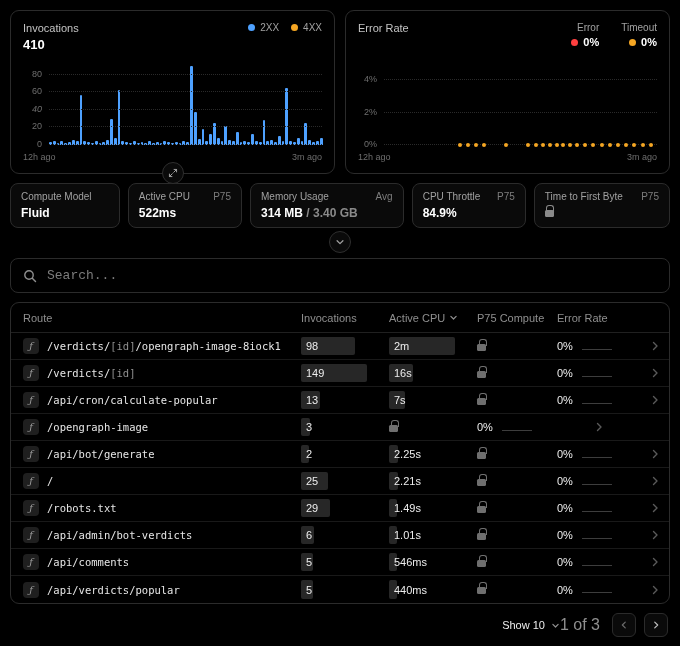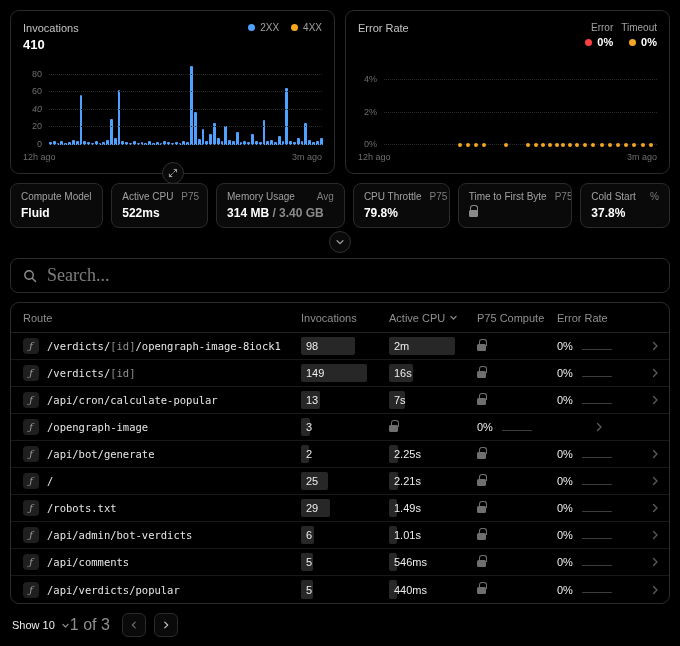--- a/index.html
+++ b/index.html
@@ -20,21 +20,21 @@
   }
   .panel-head { display: flex; justify-content: space-between; align-items: flex-start; height: 32px; flex: none; }
   .ptitle { font-size: 11px; color: #c4c4c4; }
   .ptotal { font-size: 13px; font-weight: 700; color: #fff; margin-top: 3px; }
   .legend { display: flex; gap: 12px; align-items: center; font-size: 10px; color: #a1a1a1; }
   .legend-item { display: flex; align-items: center; gap: 5px; cursor: pointer; }
   .dot { width: 7px; height: 7px; border-radius: 50%; display: inline-block; flex: none; }
   .dot.blue { background: #4ea1ff; }
   .dot.yellow { background: #f5a623; }
   .dot.red { background: #ff4040; }
-  .err-legend { display: flex; gap: 8px; }
+  .err-legend { display: flex; gap: 22px; }
   .err-item { display: flex; flex-direction: column; align-items: flex-end; gap: 3px; cursor: pointer; }
   .err-name { font-size: 10px; color: #a1a1a1; }
   .err-val { display: flex; align-items: center; gap: 5px; font-size: 11px; font-weight: 700; color: #fff; }
 
   .chart { flex: 1; position: relative; margin-left: 26px; margin-top: 10px; }
   .gridline { position: absolute; left: 0; right: 0; height: 0; border-top: 1px dotted #2a2a2a; }
   .ytick { position: absolute; right: calc(100% + 7px); font-size: 9px; color: #6e6e6e; line-height: 1; white-space: nowrap; }
   .bars { position: absolute; inset: 0; display: flex; align-items: flex-end; gap: 1px; }
   .bar { flex: 1; background: #4ea1ff; border-radius: 1px 1px 0 0; }
   .err-dot { position: absolute; width: 4px; height: 4px; border-radius: 50%; background: #f5a623; bottom: -2px; }
@@ -69,21 +69,21 @@
   .collapse-row { display: flex; justify-content: center; margin: 3px 0 2px; flex: none; }
 
   
   .searchbar {
     position: relative; height: 35px; border: 1px solid #2b2b2b; border-radius: 8px;
     margin-top: 3px; display: flex; align-items: center; flex: none; background: #000;
   }
   .searchbar svg { position: absolute; left: 12px; }
   .searchbar input {
     background: transparent; border: none; outline: none; width: 100%; height: 100%;
-    padding-left: 36px; color: #c2410c; font-size: 18px; font-family: Liberation Serif, serif;
+    padding-left: 36px; color: #c2410c; font-size: 13px; font-family: Liberation Mono, monospace;
   }
   .searchbar input::placeholder { color: #7d7d7d; }
 
   
   .table { border: 1px solid #2b2b2b; border-radius: 9px; margin-top: 9px; overflow: hidden; flex: none; background: #000; }
   .thead, .trow {
     display: grid; grid-template-columns: 1fr 88px 88px 80px 84px 28px;
     align-items: center; padding-left: 12px;
   }
   .thead { height: 30px; border-bottom: 1px solid #202020; color: #8f8f8f; font-size: 11px; }
@@ -104,21 +104,21 @@
   }
   .route-param { color: #8f8f8f; }
   .cellbar { position: relative; height: 100%; display: flex; align-items: center; }
   .fill { position: absolute; left: 0; top: 4px; bottom: 4px; background: #272727; border-radius: 2px; }
   .cellnum { position: relative; padding-left: 5px; font-size: 11px; }
   .td-error { display: flex; align-items: center; gap: 9px; }
   .spark { width: 30px; height: 1px; background: #3d3d3d; transform: translateY(3px); }
   .td-chev { display: flex; justify-content: center; }
 
   
-  .tfooter { display: flex; justify-content: flex-start; align-items: center; margin-top: 9px; padding: 0 2px; flex: none; }
+  .tfooter { display: flex; justify-content: flex-end; align-items: center; margin-top: 9px; padding: 0 2px; flex: none; }
   .show-select { display: flex; align-items: center; gap: 6px; background: none; border: none; color: #ededed; font-size: 11px; cursor: pointer; font-family: inherit; padding: 0; }
   .pager { display: flex; align-items: center; gap: 8px; }
   .page-label { color: #8f8f8f; font-size: 16px; margin-right: 4px; }
   .pager-btn { width: 24px; height: 24px; border: 1px solid #2b2b2b; border-radius: 6px; background: #0a0a0a; display: flex; align-items: center; justify-content: center; cursor: pointer; padding: 0; }
 </style>
 </head>
 <body>
 
 <div class="page">
 
@@ -325,41 +325,31 @@
           <span>314 MB</span>
           <span class="muted"> / 3.40 GB</span>
         </div>
     </div>
     <div class="metric m4">
       <div class="metric-head">
           <span>CPU Throttle</span>
           <span class="mqual">P75</span>
         </div>
       <div class="mvalue">
-          <span>79.8%</span>
+          <span>84.9%</span>
           <span class="muted"></span>
         </div>
     </div>
     <div class="metric m5">
       <div class="metric-head">
           <span>Time to First Byte</span>
           <span class="mqual">P75</span>
         </div>
       <div class="mvalue">
           <span class="lock"></span>
-        </div>
-    </div>
-    <div class="metric m6">
-      <div class="metric-head">
-          <span>Cold Start</span>
-          <span class="mqual">%</span>
-        </div>
-      <div class="mvalue">
-          <span>37.8%</span>
-          <span class="muted"></span>
         </div>
     </div>
   </div>
 
   <div class="collapse-row">
     <button class="circle-btn">
       <svg width="10" height="10" viewBox="0 0 12 12" fill="none" stroke="#a1a1a1" stroke-width="1.5" stroke-linecap="round" stroke-linejoin="round">
           <path d="M2.5 4.5L6 8l3.5-3.5"></path>
         </svg>
     </button>

